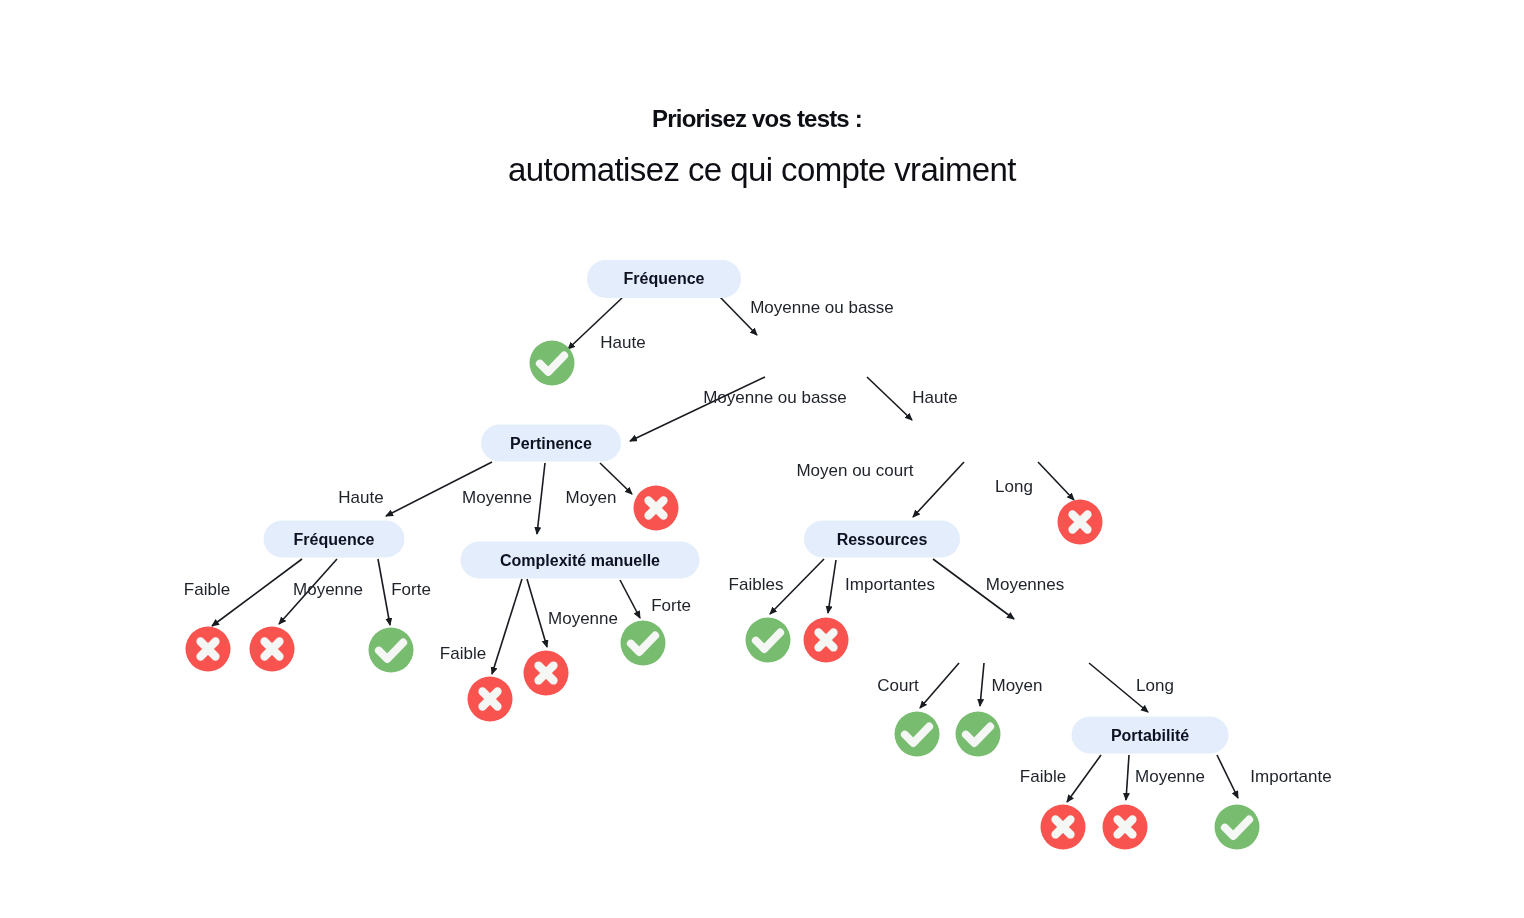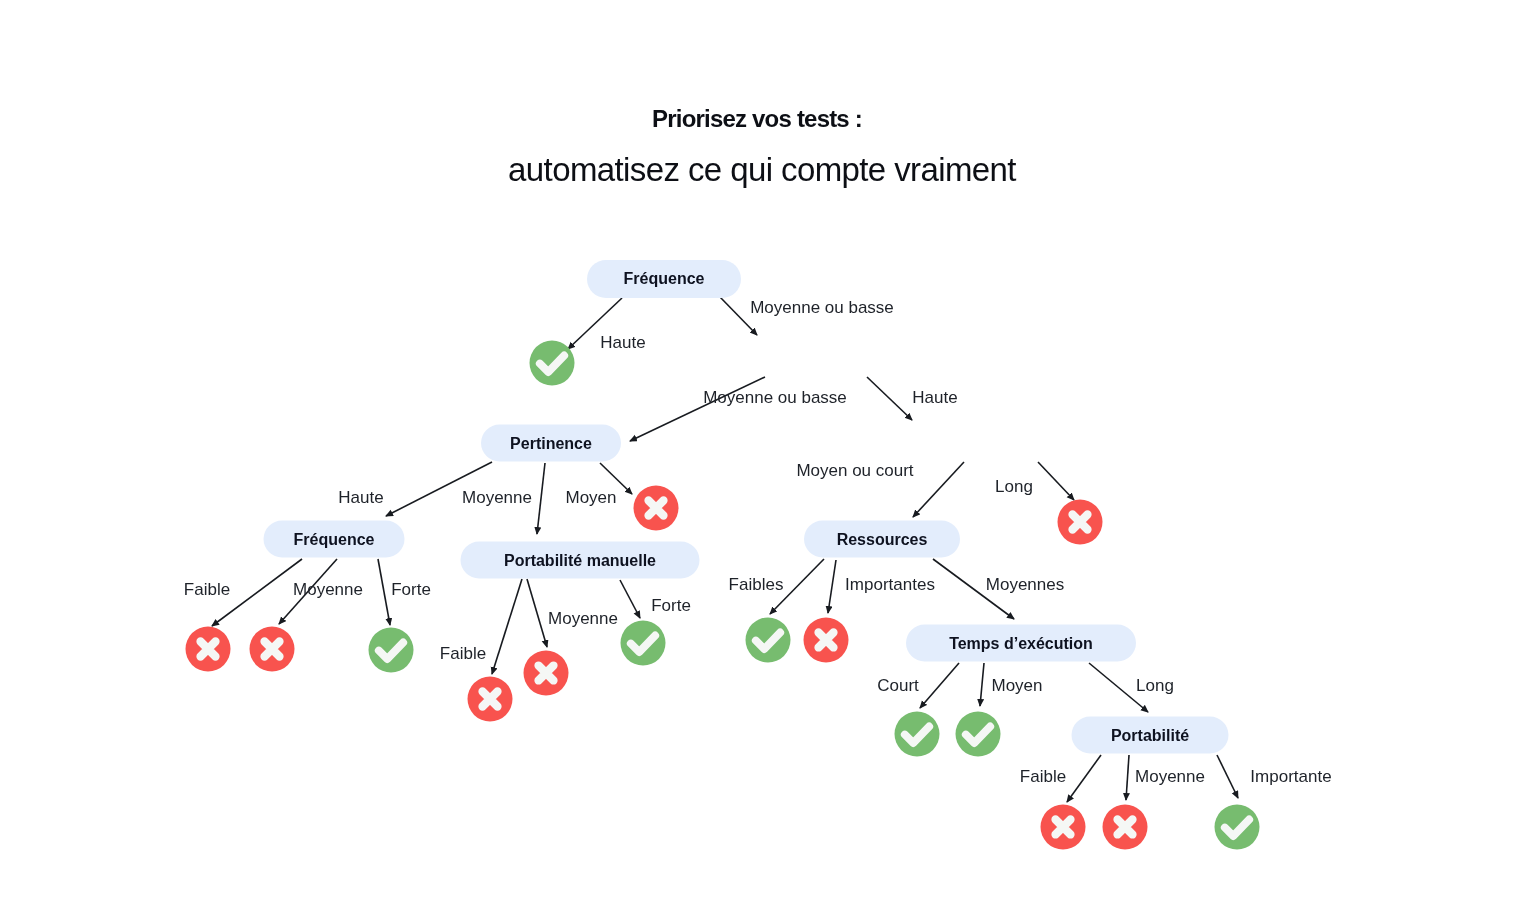--- a/index.html
+++ b/index.html
@@ -64,23 +64,22 @@
     <line x1="984" y1="663" x2="980" y2="706" marker-end="url(#arrowhead)"></line>
     <line x1="1089" y1="663" x2="1148" y2="712" marker-end="url(#arrowhead)"></line>
     <line x1="1101" y1="755" x2="1067" y2="802" marker-end="url(#arrowhead)"></line>
     <line x1="1129" y1="755" x2="1126" y2="800" marker-end="url(#arrowhead)"></line>
     <line x1="1217" y1="755" x2="1238" y2="798" marker-end="url(#arrowhead)"></line>
   </svg>
 
   <div class="node" style="left:664px;top:279px;width:154px;height:38px">Fréquence</div>
   <div class="node" style="left:551px;top:443px;width:140px;height:37px">Pertinence</div>
   <div class="node" style="left:334px;top:539px;width:141px;height:37px">Fréquence</div>
-  <div class="node" style="left:580px;top:560px;width:239px;height:37px">Portabilité manuelle</div>
+  <div class="node" style="left:580px;top:560px;width:239px;height:37px">Complexité manuelle</div>
   <div class="node" style="left:882px;top:539px;width:156px;height:37px">Ressources</div>
-  <div class="node" style="left:1021px;top:643px;width:230px;height:37px">Temps d’exécution</div>
   <div class="node" style="left:1150px;top:735px;width:157px;height:37px">Portabilité</div>
 
   <div class="edge-label" style="left:623px;top:343px">Haute</div>
   <div class="edge-label" style="left:822px;top:308px">Moyenne ou basse</div>
   <div class="edge-label" style="left:775px;top:398px">Moyenne ou basse</div>
   <div class="edge-label" style="left:935px;top:398px">Haute</div>
   <div class="edge-label" style="left:361px;top:498px">Haute</div>
   <div class="edge-label" style="left:497px;top:498px">Moyenne</div>
   <div class="edge-label" style="left:591px;top:498px">Moyen</div>
   <div class="edge-label" style="left:855px;top:471px">Moyen ou court</div>

